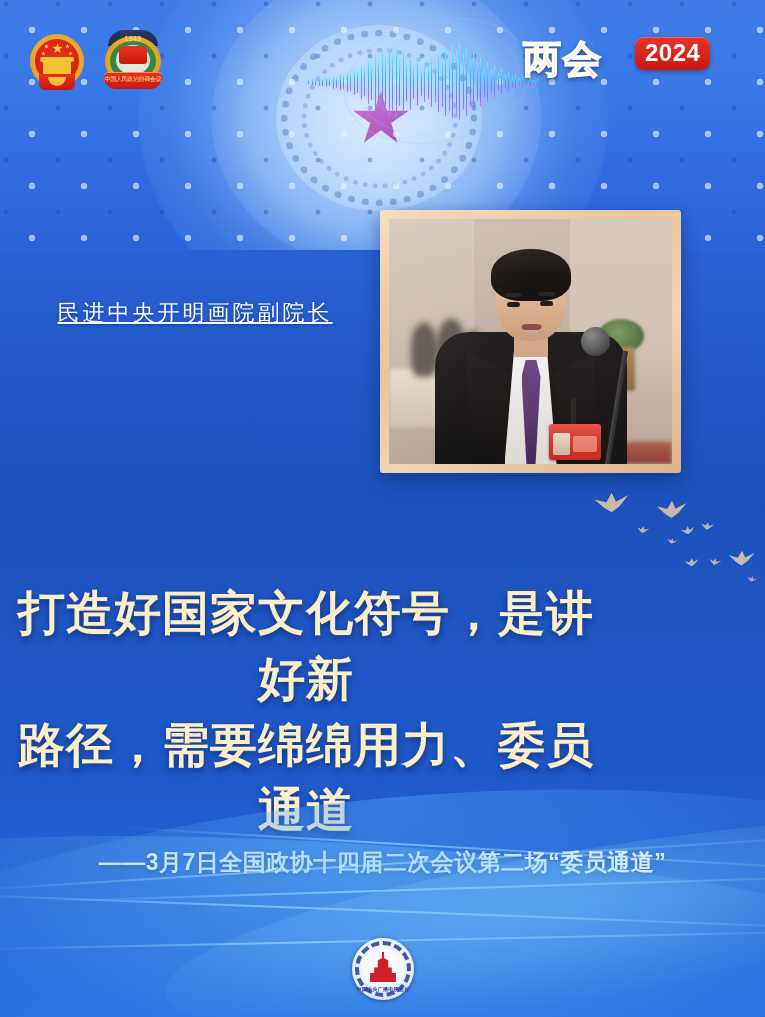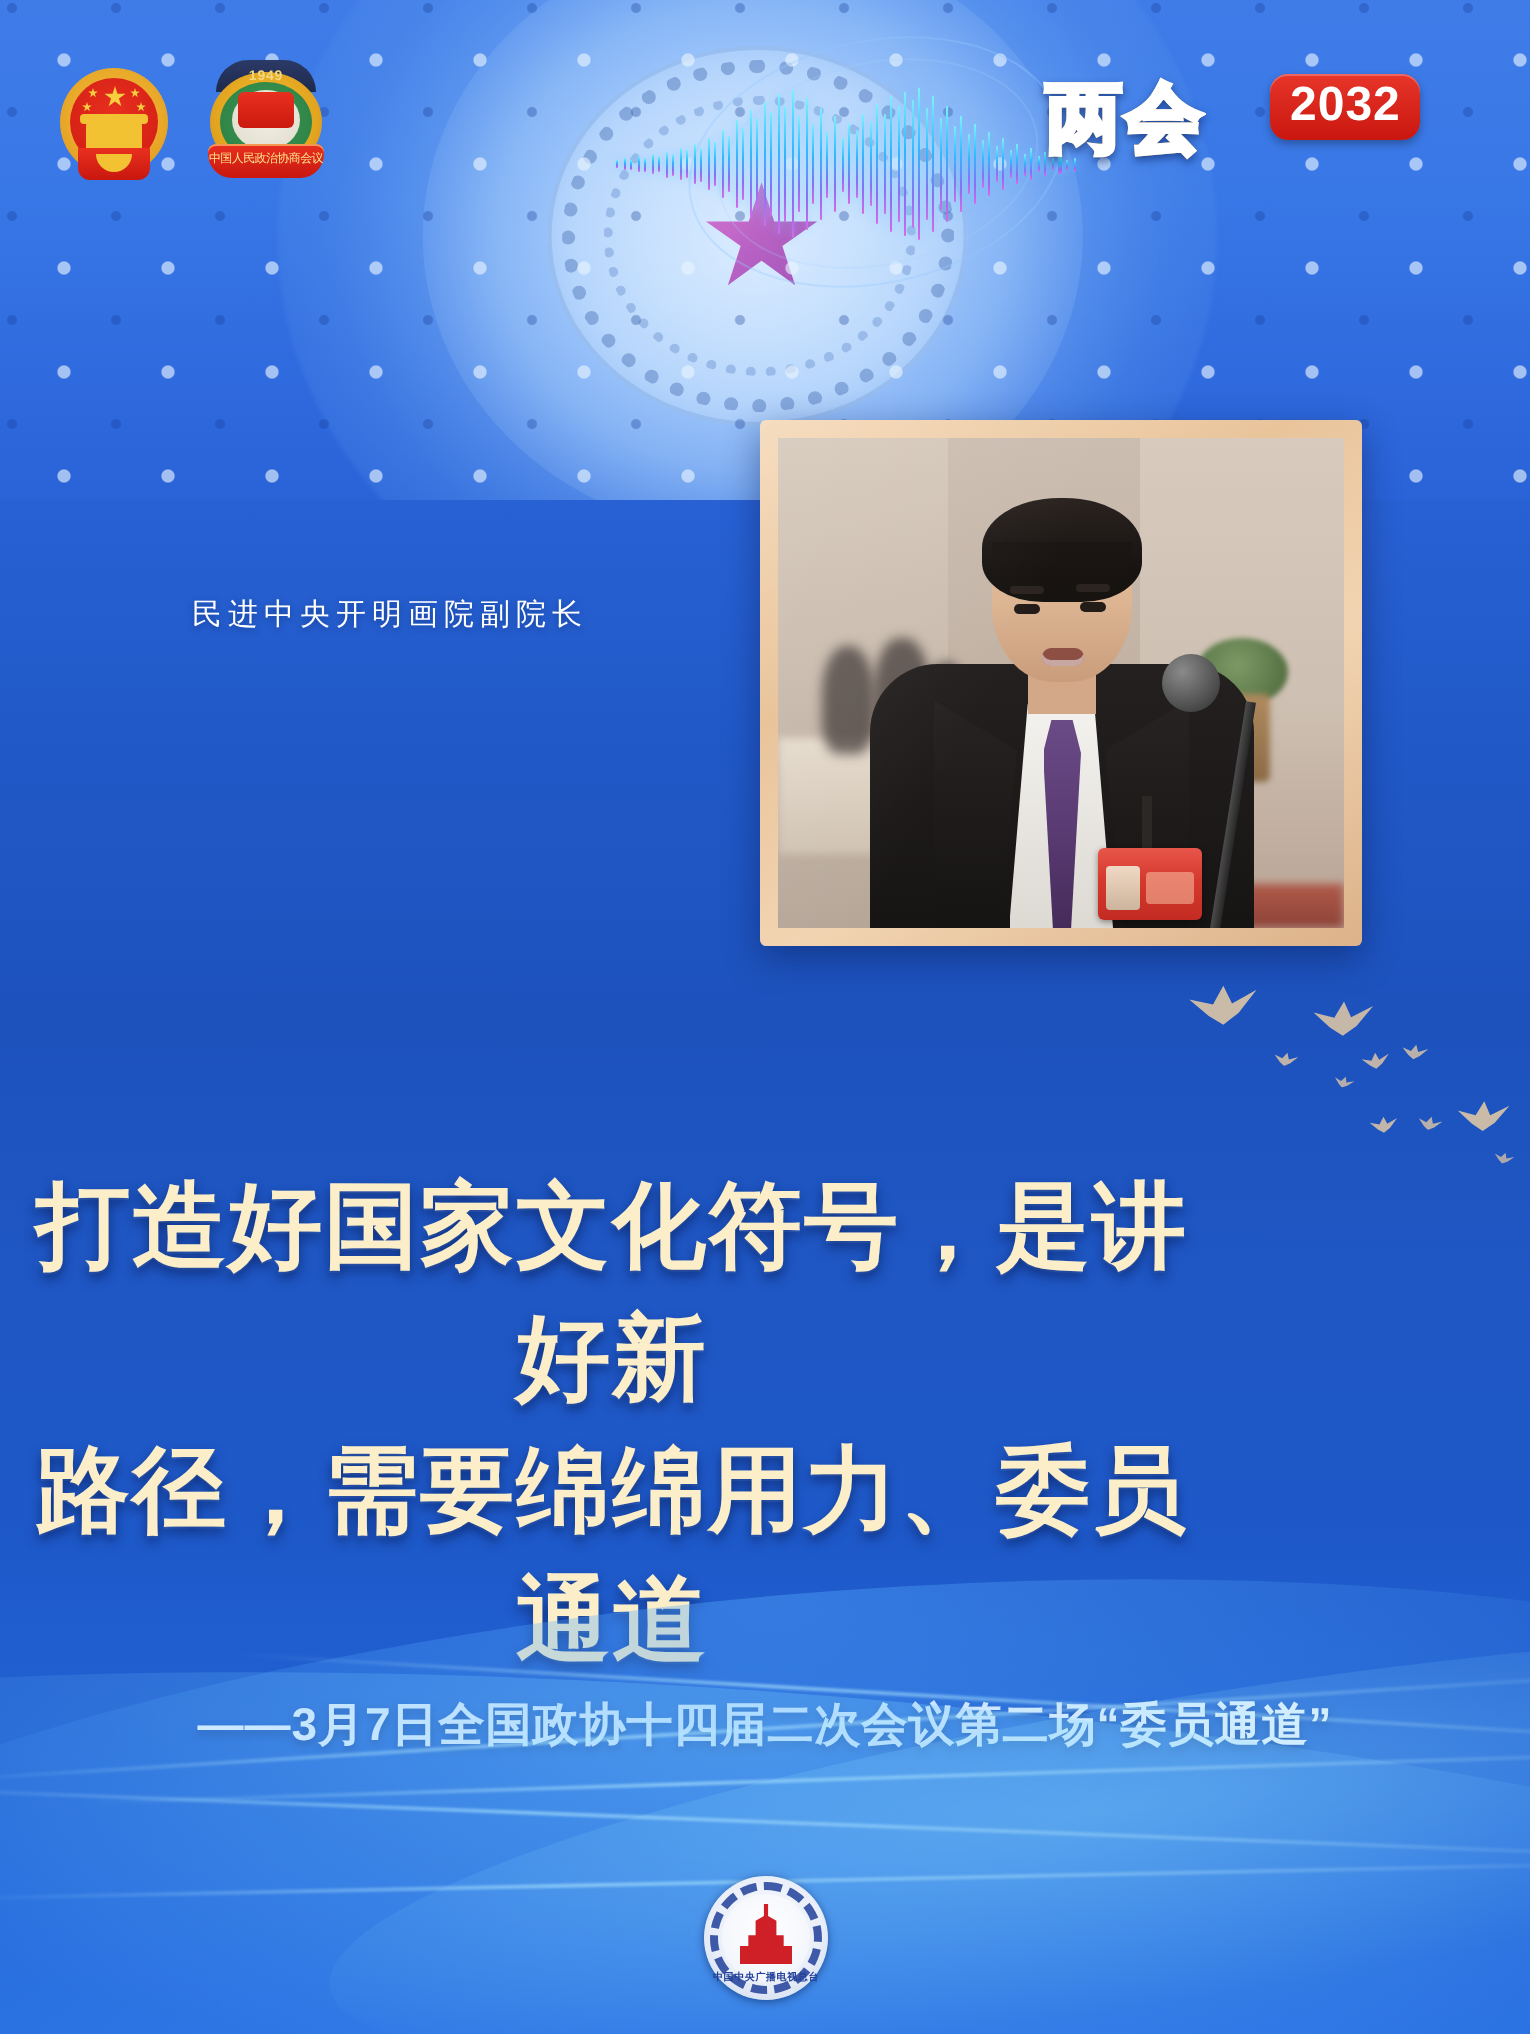--- a/index.html
+++ b/index.html
@@ -208,21 +208,21 @@
     border: 1px solid rgba(150,200,255,.35);
     transform: rotate(-12deg);
   }
   .brand-arcs:after {
     content: ''; position: absolute; left: 14px; top: 10px;
     width: 160px; height: 100px; border-radius: 50%;
     border: 1px solid rgba(170,210,255,.22);
   }
   .brand-l1, .brand-l2 {
     position: absolute; left: 0;
-    font-size: 38px; font-weight: 700; letter-spacing: 2px;
+    font-size: 38px; font-weight: 400; letter-spacing: 2px;
     background: linear-gradient(180deg,#fde8b4 0%,#f4c86a 38%,#e0a23c 62%,#c98422 100%);
     -webkit-background-clip: text; background-clip: text;
     color: transparent;
     -webkit-text-stroke: 2.5px #ffffff;
     paint-order: stroke fill;
     filter: drop-shadow(0 2px 2px rgba(10,30,90,.55));
   }
   .brand-l1 { top: 0px; }
   .brand-l2 { top: 44px; }
   .badge-2024 {
@@ -241,22 +241,23 @@
     background: linear-gradient(180deg,#fdf0cf 0%,#f3cf86 34%,#e0ab4d 58%,#c88b2c 100%);
     -webkit-background-clip: text; background-clip: text;
     color: transparent;
     -webkit-text-stroke: 5px #ffffff;
     paint-order: stroke fill;
     filter: drop-shadow(0 3px 4px rgba(8,32,95,.5));
     line-height: 1.05;
   }
   .name-sub {
     margin-top: 20px;
-    font-size: 15px; color: #ffffff; letter-spacing: 3px;
+    font-size: 22px; color: #ffffff; letter-spacing: 3px;
     text-shadow: 0 1px 3px rgba(10,40,110,.55);
+    text-decoration: underline;
   }
 
   
   .photo-wrap {
     position: absolute; left: 380px; top: 210px;
     width: 301px; height: 263px;
     padding: 9px;
     background: linear-gradient(150deg,#f6ddc0 0%,#e9c49b 35%,#f2d4b2 62%,#dcb289 100%);
     border-radius: 3px;
     box-shadow: 0 6px 18px rgba(6,24,80,.45);
@@ -583,21 +584,21 @@
         <i style="height: 11px;"></i>
         <i style="height: 16px;"></i>
         <i style="height: 8px;"></i>
         <i style="height: 12px;"></i>
         <i style="height: 6px;"></i>
         <i style="height: 9px;"></i>
         <i style="height: 5px;"></i>
         <i style="height: 7px;"></i>
       </div>
     <div class="brand-l1">两会</div>
-    <div class="badge-2024">2032</div>
+    <div class="badge-2024">2024</div>
   </div>
 
   <div class="name-block">
     <div class="name-sub">民进中央开明画院副院长</div>
   </div>
 
   <div class="photo-wrap">
     <div class="photo">
       <div class="ph-wallL"></div>
       <div class="ph-wallR"></div>

